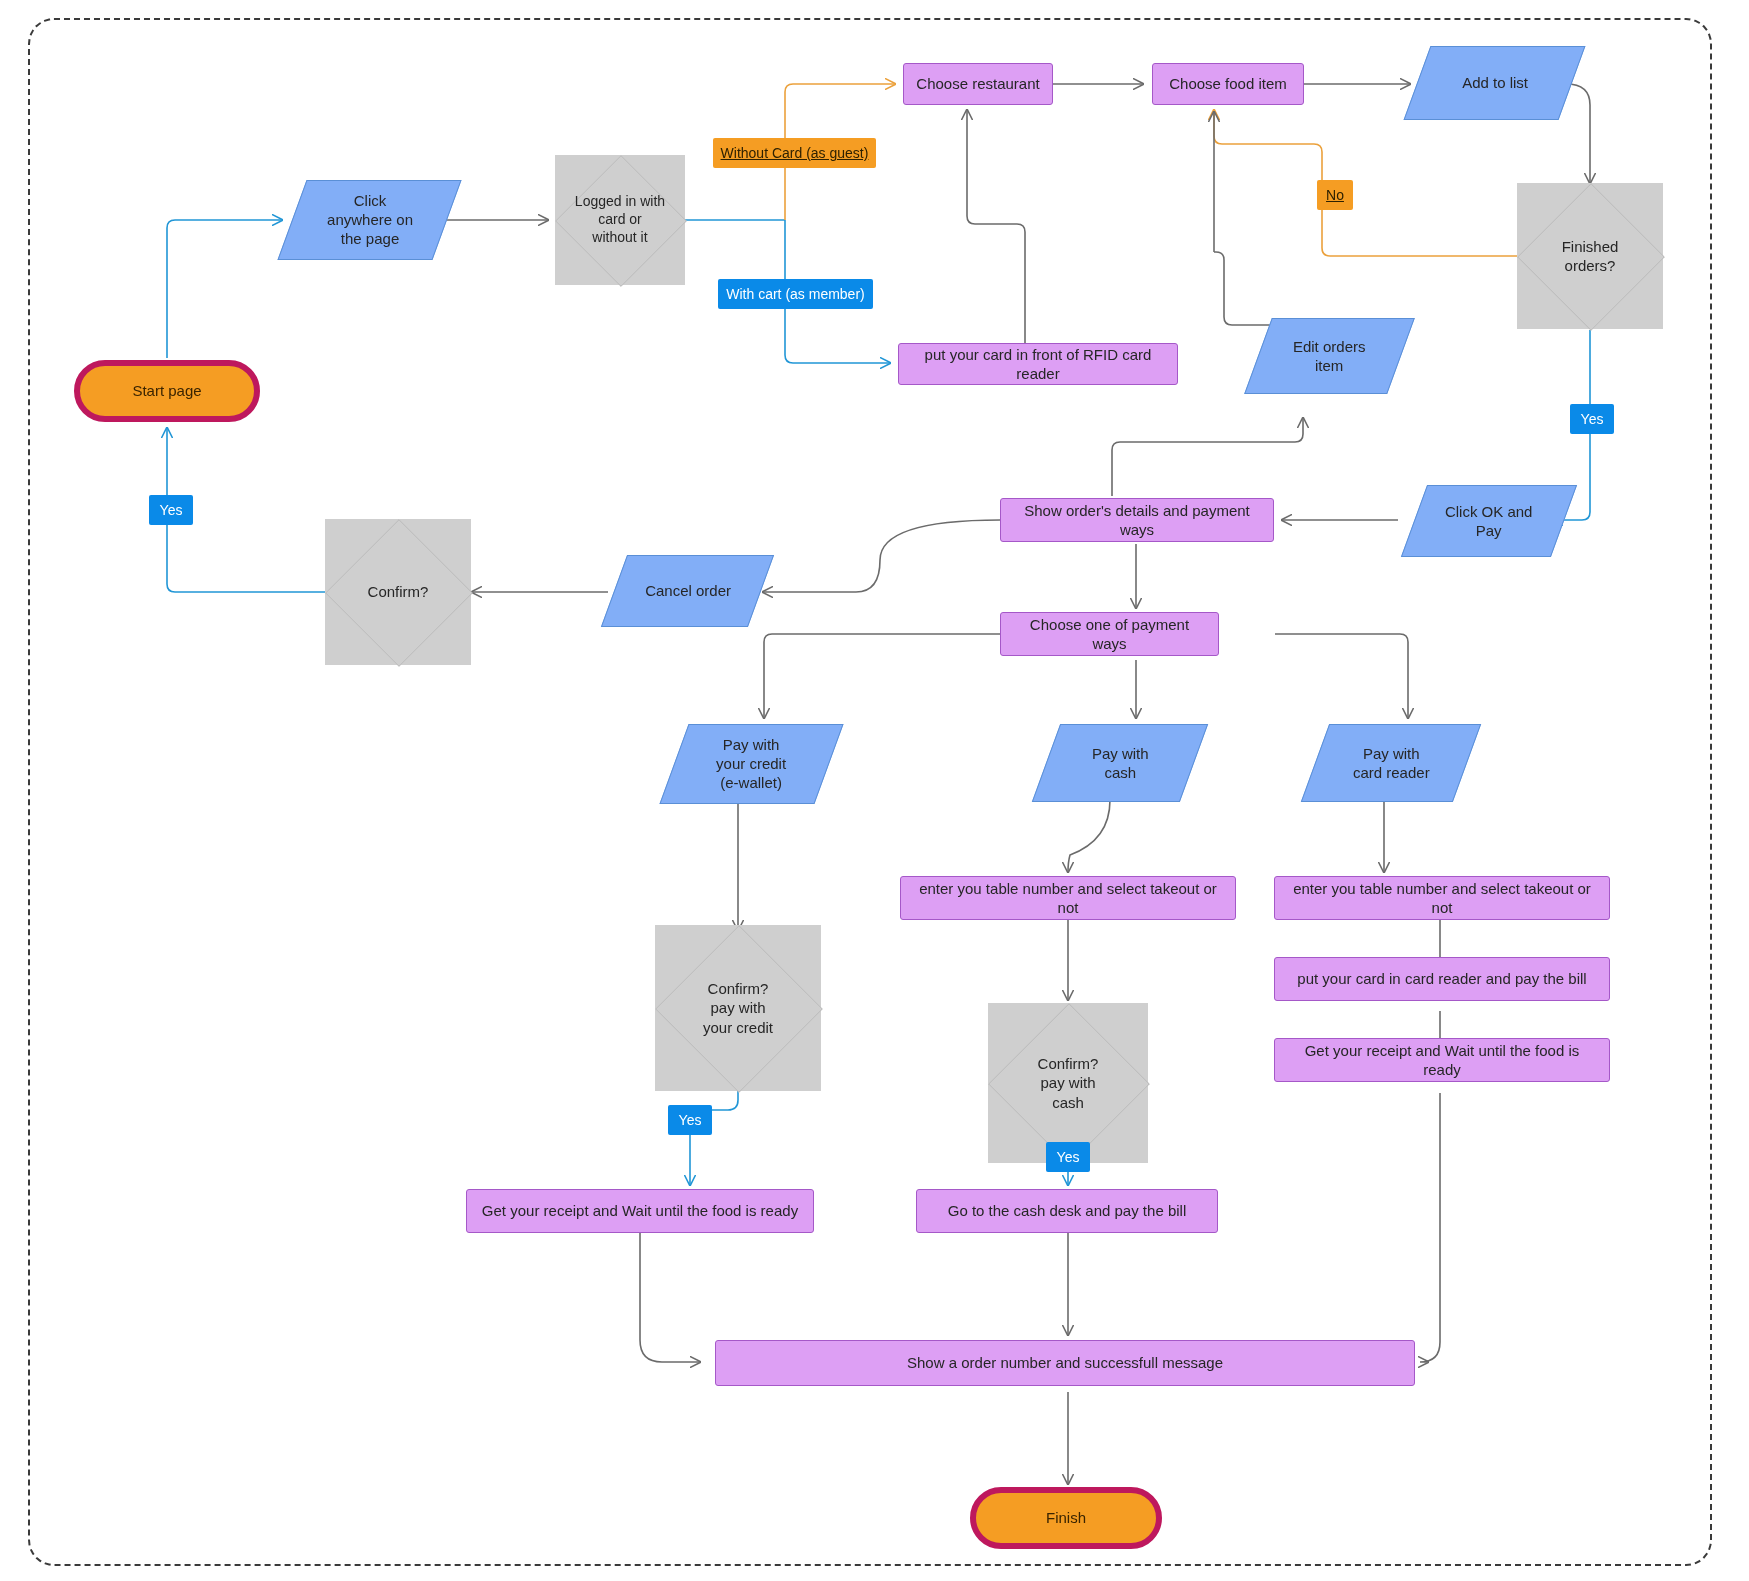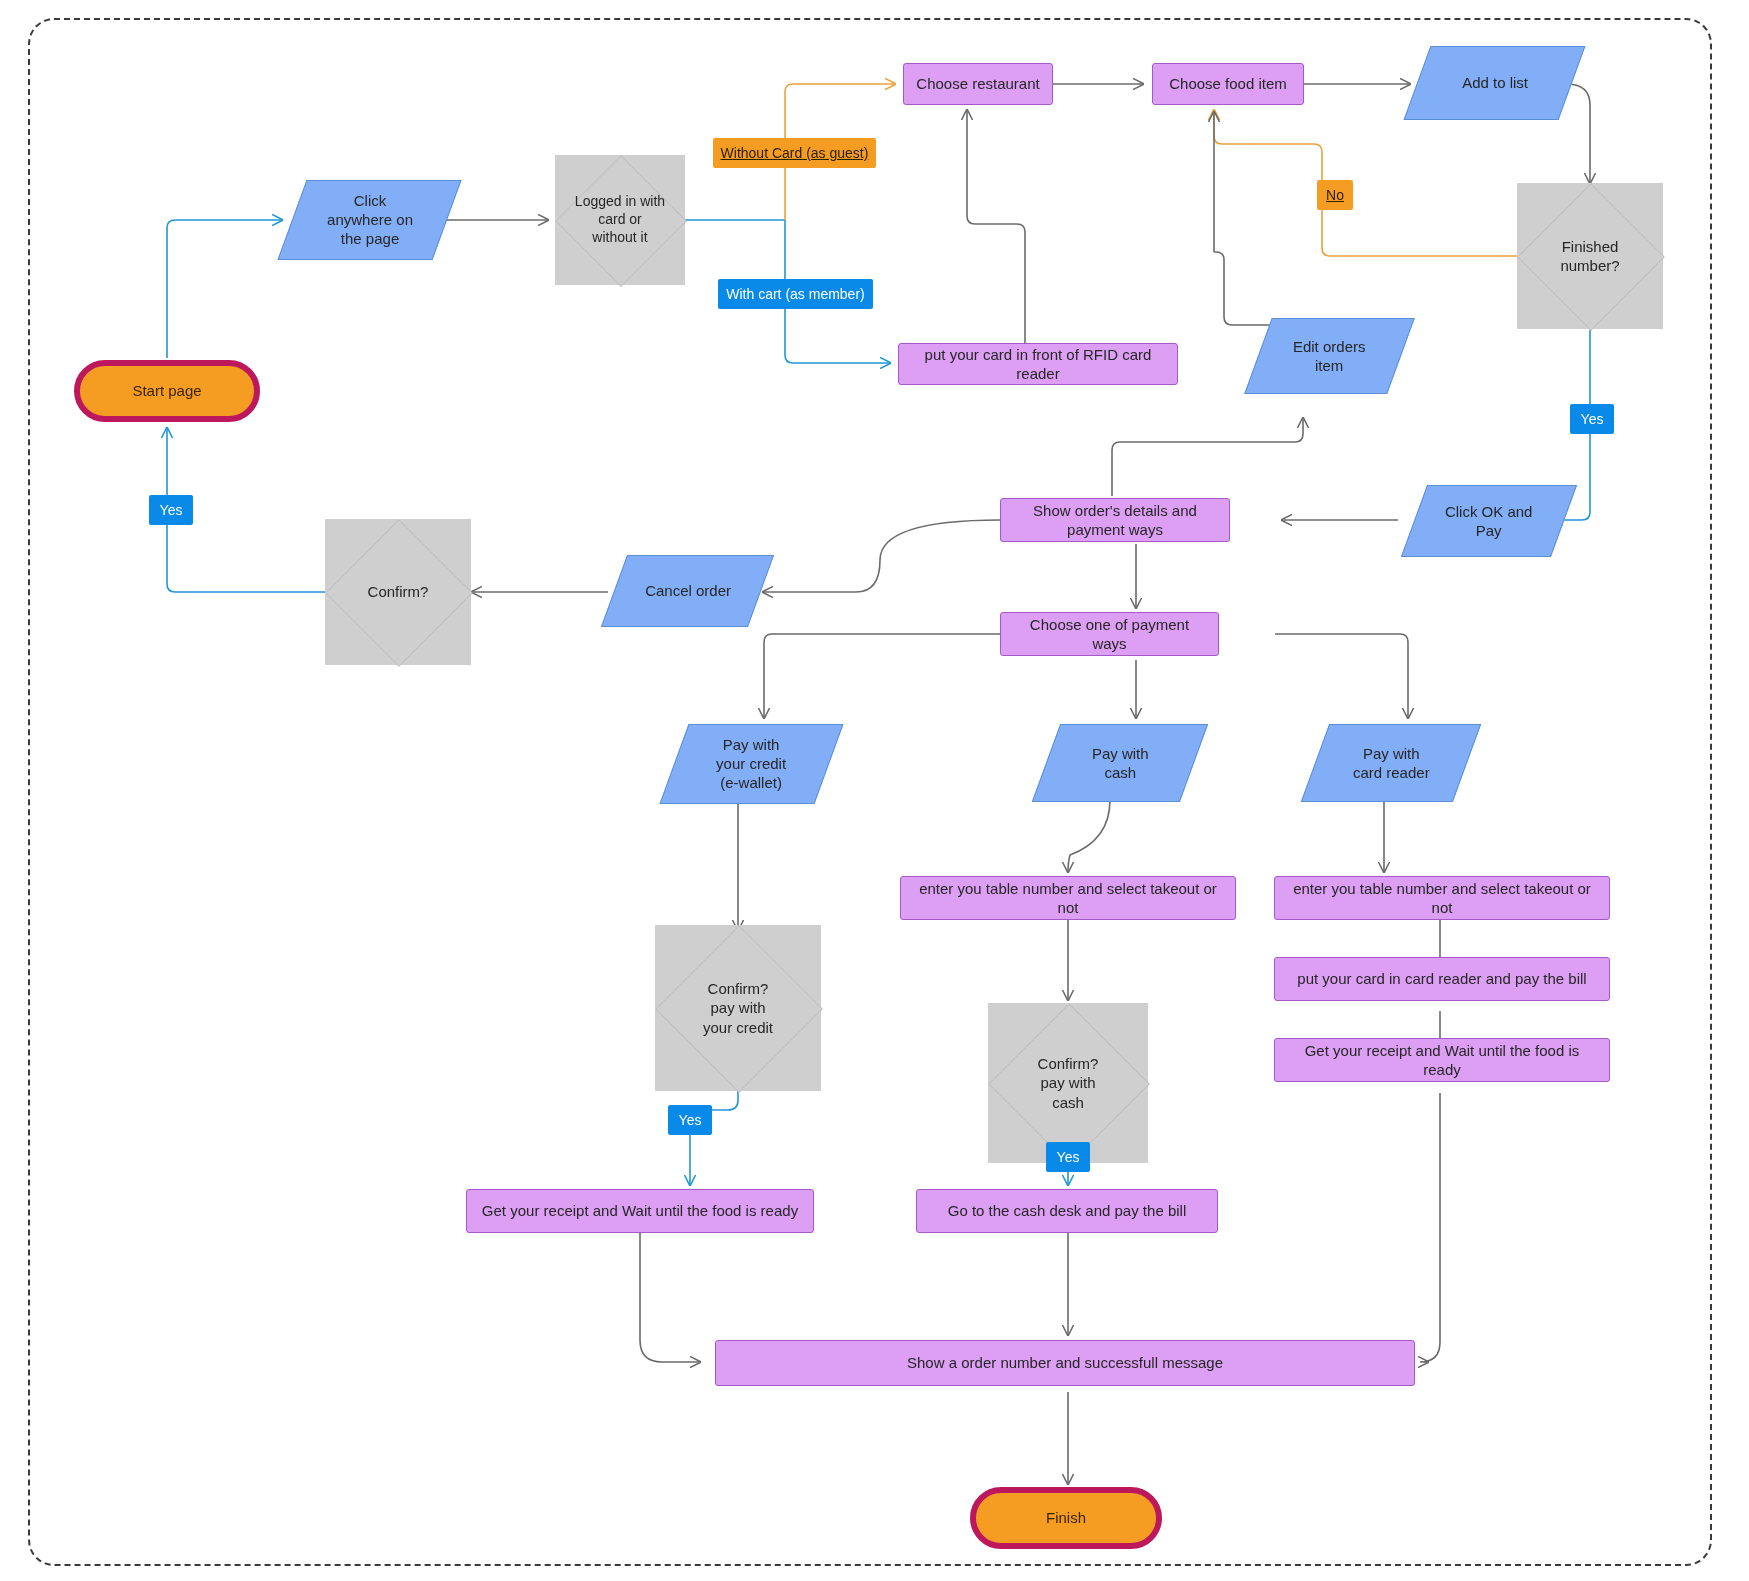--- a/index.html
+++ b/index.html
@@ -235,42 +235,42 @@
     <span>Add to list</span>
   </div>
 
   <div class="node n-process" style="left:898px; top:343px; width:280px; height:42px;">
     <span>put your card in front of RFID card reader</span>
   </div>
 
   <div class="node n-decision" style="left:1517px; top:183px; width:146px; height:146px;">
     <div class="dia"></div>
     <span>Finished
-number?</span>
+orders?</span>
   </div>
 
   <div class="elabel lbl-orange" style="left:1317px; top:180px; width:36px; height:30px;">
     <span>No</span>
   </div>
 
   <div class="elabel lbl-blue" style="left:1570px; top:404px; width:44px; height:30px;">
     <span>Yes</span>
   </div>
 
   <div class="node n-io" style="left:1258px; top:318px; width:143px; height:76px;">
     <span>Edit orders
 item</span>
   </div>
 
   <div class="node n-io" style="left:1414px; top:485px; width:150px; height:72px;">
     <span>Click OK and
 Pay</span>
   </div>
 
-  <div class="node n-process" style="left:1000px; top:498px; width:230px; height:44px;">
+  <div class="node n-process" style="left:1000px; top:498px; width:274px; height:44px;">
     <span>Show order's details and payment ways</span>
   </div>
 
   <div class="node n-io" style="left:614px; top:555px; width:147px; height:72px;">
     <span>Cancel order</span>
   </div>
 
   <div class="node n-decision" style="left:325px; top:519px; width:146px; height:146px;">
     <div class="dia"></div>
     <span>Confirm?</span>

